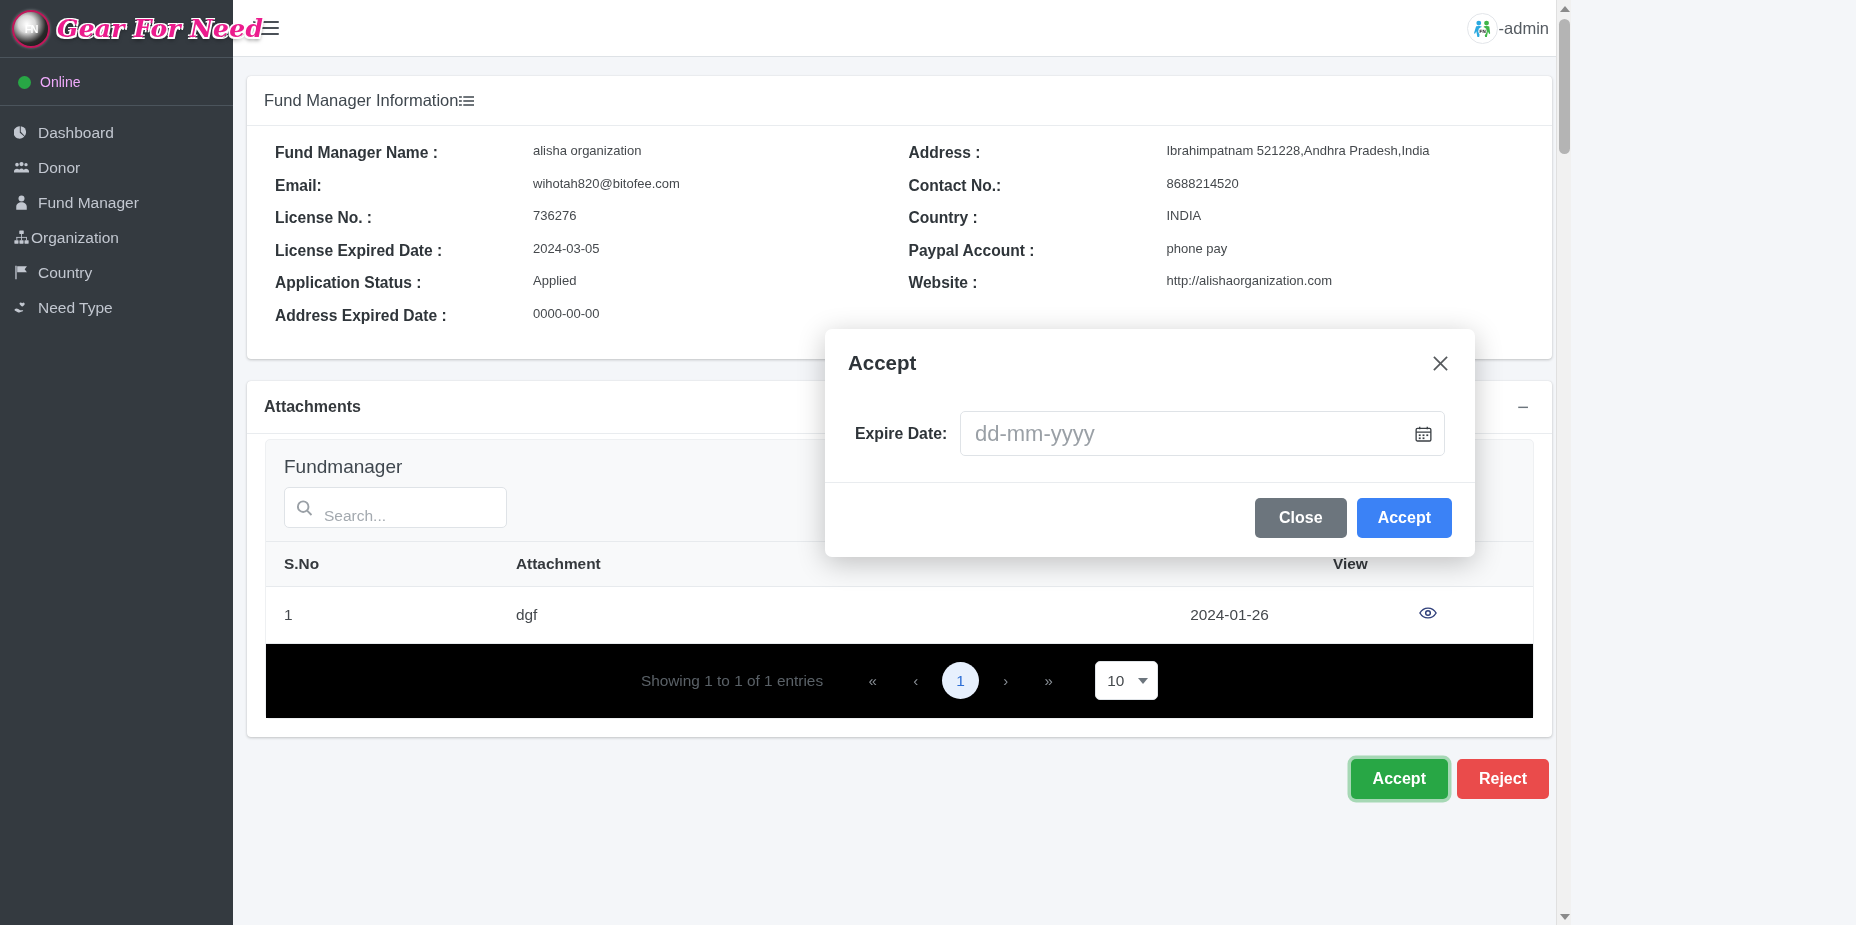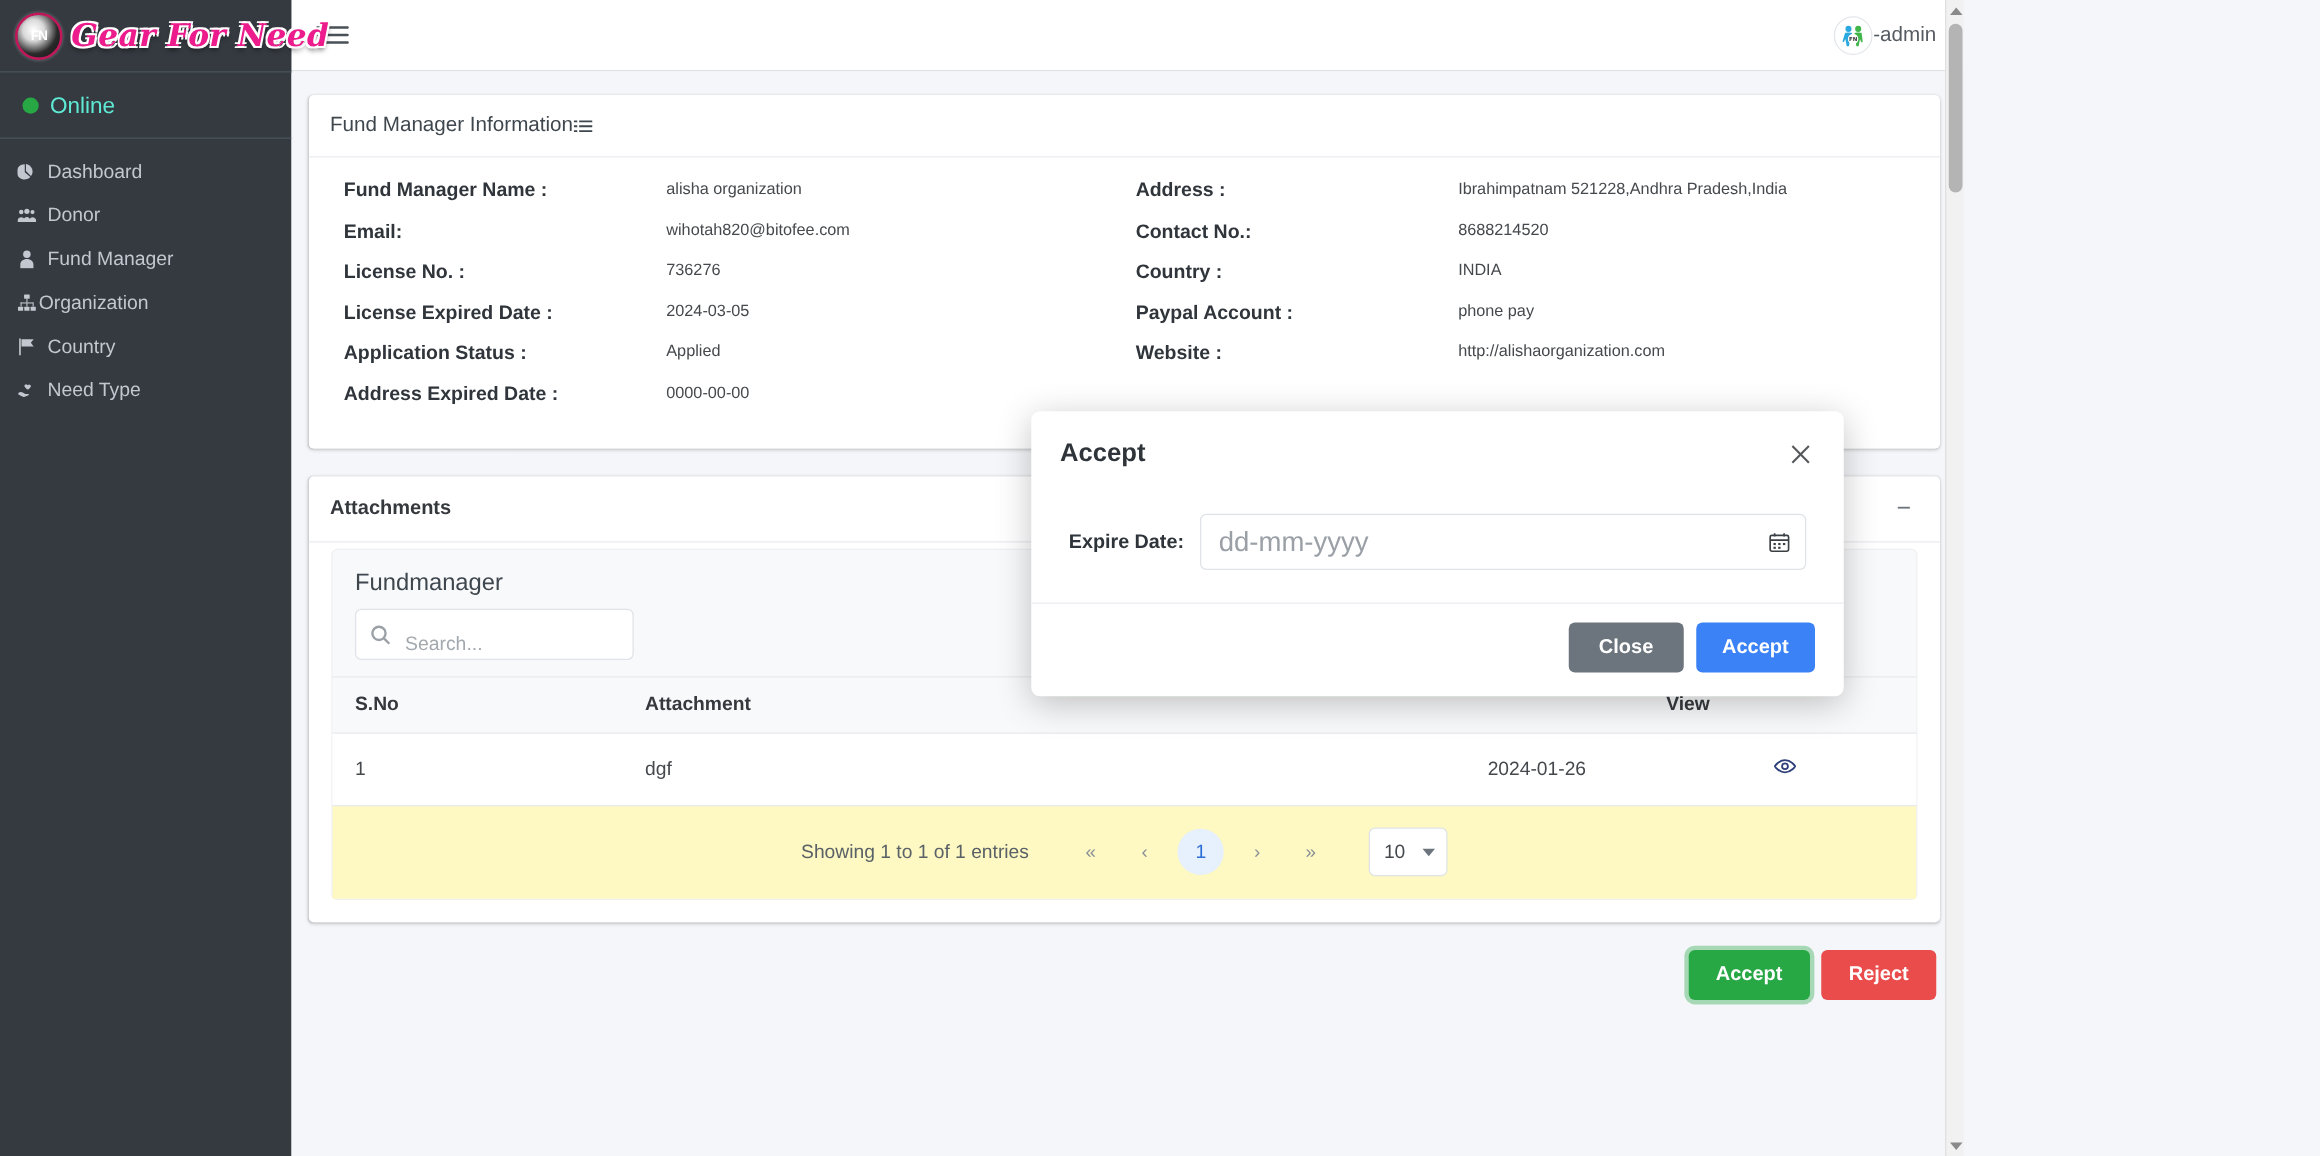--- a/index.html
+++ b/index.html
@@ -43,21 +43,21 @@
   }
   .status-row {
     display: flex; align-items: center; gap: 9px;
     padding: 16px 18px 15px 18px;
     border-bottom: 1px solid #4b545c;
   }
   .dot-online {
     width: 13px; height: 13px; border-radius: 50%;
     background: #28a745; flex: 0 0 auto;
   }
-  .status-text { font-size: 18px; color: #5eead4; }
+  .status-text { font-size: 14px; color: #f0abfc; }
   .nav { padding-top: 9px; }
   .nav-item {
     display: flex; align-items: center; gap: 2px;
     padding: 8.5px 14px; font-size: 15.5px;
     color: #c2c7d0; cursor: pointer; white-space: nowrap;
   }
   .nav-ico {
     width: 22px; height: 17px; flex: 0 0 auto;
     display: inline-flex; align-items: center; justify-content: flex-start;
     color: #c2c7d0; font-size: 14px;
@@ -170,21 +170,21 @@
   .col-sno   { width: 250px; padding-left: 18px !important; }
   .col-att   { width: 620px; }
   .col-date  { width: auto; text-align: center; }
   .col-view  { width: 200px; text-align: center; }
   .eye-btn { color: #2f3f7a; cursor: pointer; display: inline-flex; }
   .eye-btn svg { width: 18px; height: 18px; fill: none; stroke: #2f3f7a; stroke-width: 1.6; }
 
   .pager {
     display: flex; align-items: center; justify-content: center;
     gap: 0; padding: 17px 0 18px 0;
-    background: #fef9c3; border-top: 1px solid #e7eaed;
+    background: #000000; border-top: 1px solid #e7eaed;
   }
   .pager-info { font-size: 15.4px; color: #5a6167; margin-right: 28px; }
   .pg {
     min-width: 33px; height: 33px; margin: 0 5px;
     display: inline-flex; align-items: center; justify-content: center;
     font-size: 15px; color: #8a9097; cursor: pointer; border-radius: 50%;
     background: transparent; border: none;
     font-family: "Liberation Sans", sans-serif;
   }
   .pg.num { width: 37px; height: 37px; color: #2d6fd6; background: #e7f0fd; font-size: 15.5px; }

